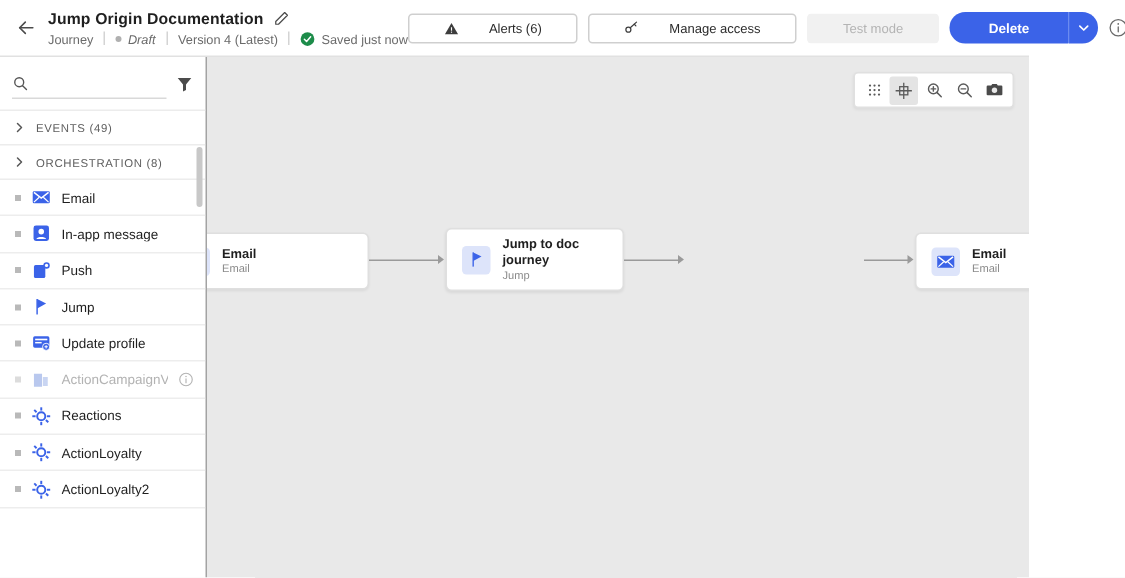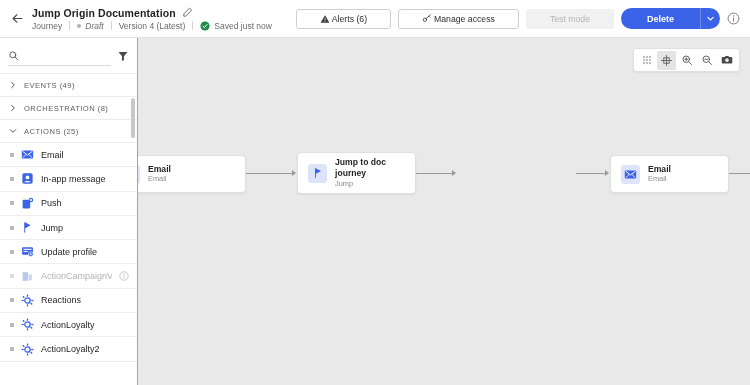--- a/index.html
+++ b/index.html
@@ -2,21 +2,21 @@
 <html><head>
 <meta charset="utf-8">
 <style>
   * { box-sizing: border-box; margin: 0; padding: 0; }
   html, body {
     width: 750px; height: 385px;
     font-family: "Liberation Sans", sans-serif;
     background: #ffffff;
     overflow: hidden;
   }
-  .app { position: relative; width: 750px; height: 385px; display: flex; flex-direction: column; }
+  .app { position: relative; width: 686px; height: 385px; display: flex; flex-direction: column; }
 
   
   .header {
     height: 38px; flex: 0 0 38px;
     background: #fff;
     border-bottom: 1px solid #e1e1e1;
     display: flex; align-items: center;
     padding: 0 10px 0 6px;
     position: relative;
   }
@@ -34,21 +34,21 @@
   .meta-row .sep { width: 1px; height: 9px; background: #d4d4d4; margin: 0 7px; }
   .meta-item { display: flex; align-items: center; gap: 4px; white-space: nowrap; }
   .status-dot { width: 4px; height: 4px; border-radius: 50%; background: #b0b0b0; display: inline-block; }
   .draft-text { font-style: italic; color: #6a6a6a; }
   .check-icon { width: 10px; height: 10px; display: flex; }
 
   .header-actions { margin-left: auto; display: flex; align-items: center; gap: 7px; }
   .btn {
     height: 20px; border: 1px solid #cfcfcf; border-radius: 3px;
     background: #fff; color: #2c2c2c; font-size: 8.7px;
-    display: flex; align-items: center; gap: 2px;
+    display: flex; align-items: center; gap: 20px;
     padding: 0 23px; white-space: nowrap;
   }
   .btn .ico { width: 10px; height: 10px; display: flex; align-items: center; }
   .btn-ghost { border-color: transparent; background: #f1f1f1; color: #b4b4b4; }
   .btn-primary {
     background: #3b63e8; color: #fff; border: none;
     border-radius: 11px 0 0 11px; height: 21px; padding: 0 26px;
     font-size: 9px; font-weight: bold;
   }
   .btn-primary-split {
@@ -267,28 +267,20 @@
           <span>EVENTS (49)</span>
         </div>
         <div class="section-head">
           <span class="chev">
             <svg viewBox="0 0 24 24" width="8" height="8" fill="none" stroke="currentColor" stroke-width="3" stroke-linecap="round" stroke-linejoin="round">
                 <polyline points="8 4 16 12 8 20"></polyline>
               </svg>
           </span>
           <span>ORCHESTRATION (8)</span>
         </div>
-        <div class="section-head">
-          <span class="chev open">
-            <svg viewBox="0 0 24 24" width="8" height="8" fill="none" stroke="currentColor" stroke-width="3" stroke-linecap="round" stroke-linejoin="round">
-                <polyline points="8 4 16 12 8 20"></polyline>
-              </svg>
-          </span>
-          <span>ACTIONS (25)</span>
-        </div>
 
         <div class="item-list">
           <div class="item">
             <span class="handle"></span>
             <span class="item-ico">
               <svg viewBox="0 0 24 24" width="13" height="13">
                   <rect x="1.5" y="4.5" width="21" height="15" rx="1.6" fill="#3b63e8"></rect>
                   <path d="M3 6l9 7 9-7" fill="none" stroke="#fff" stroke-width="1.8"></path>
                   <path d="M3 18l6.5-6M21 18l-6.5-6" stroke="#fff" stroke-width="1.5" fill="none"></path>
                 </svg>

